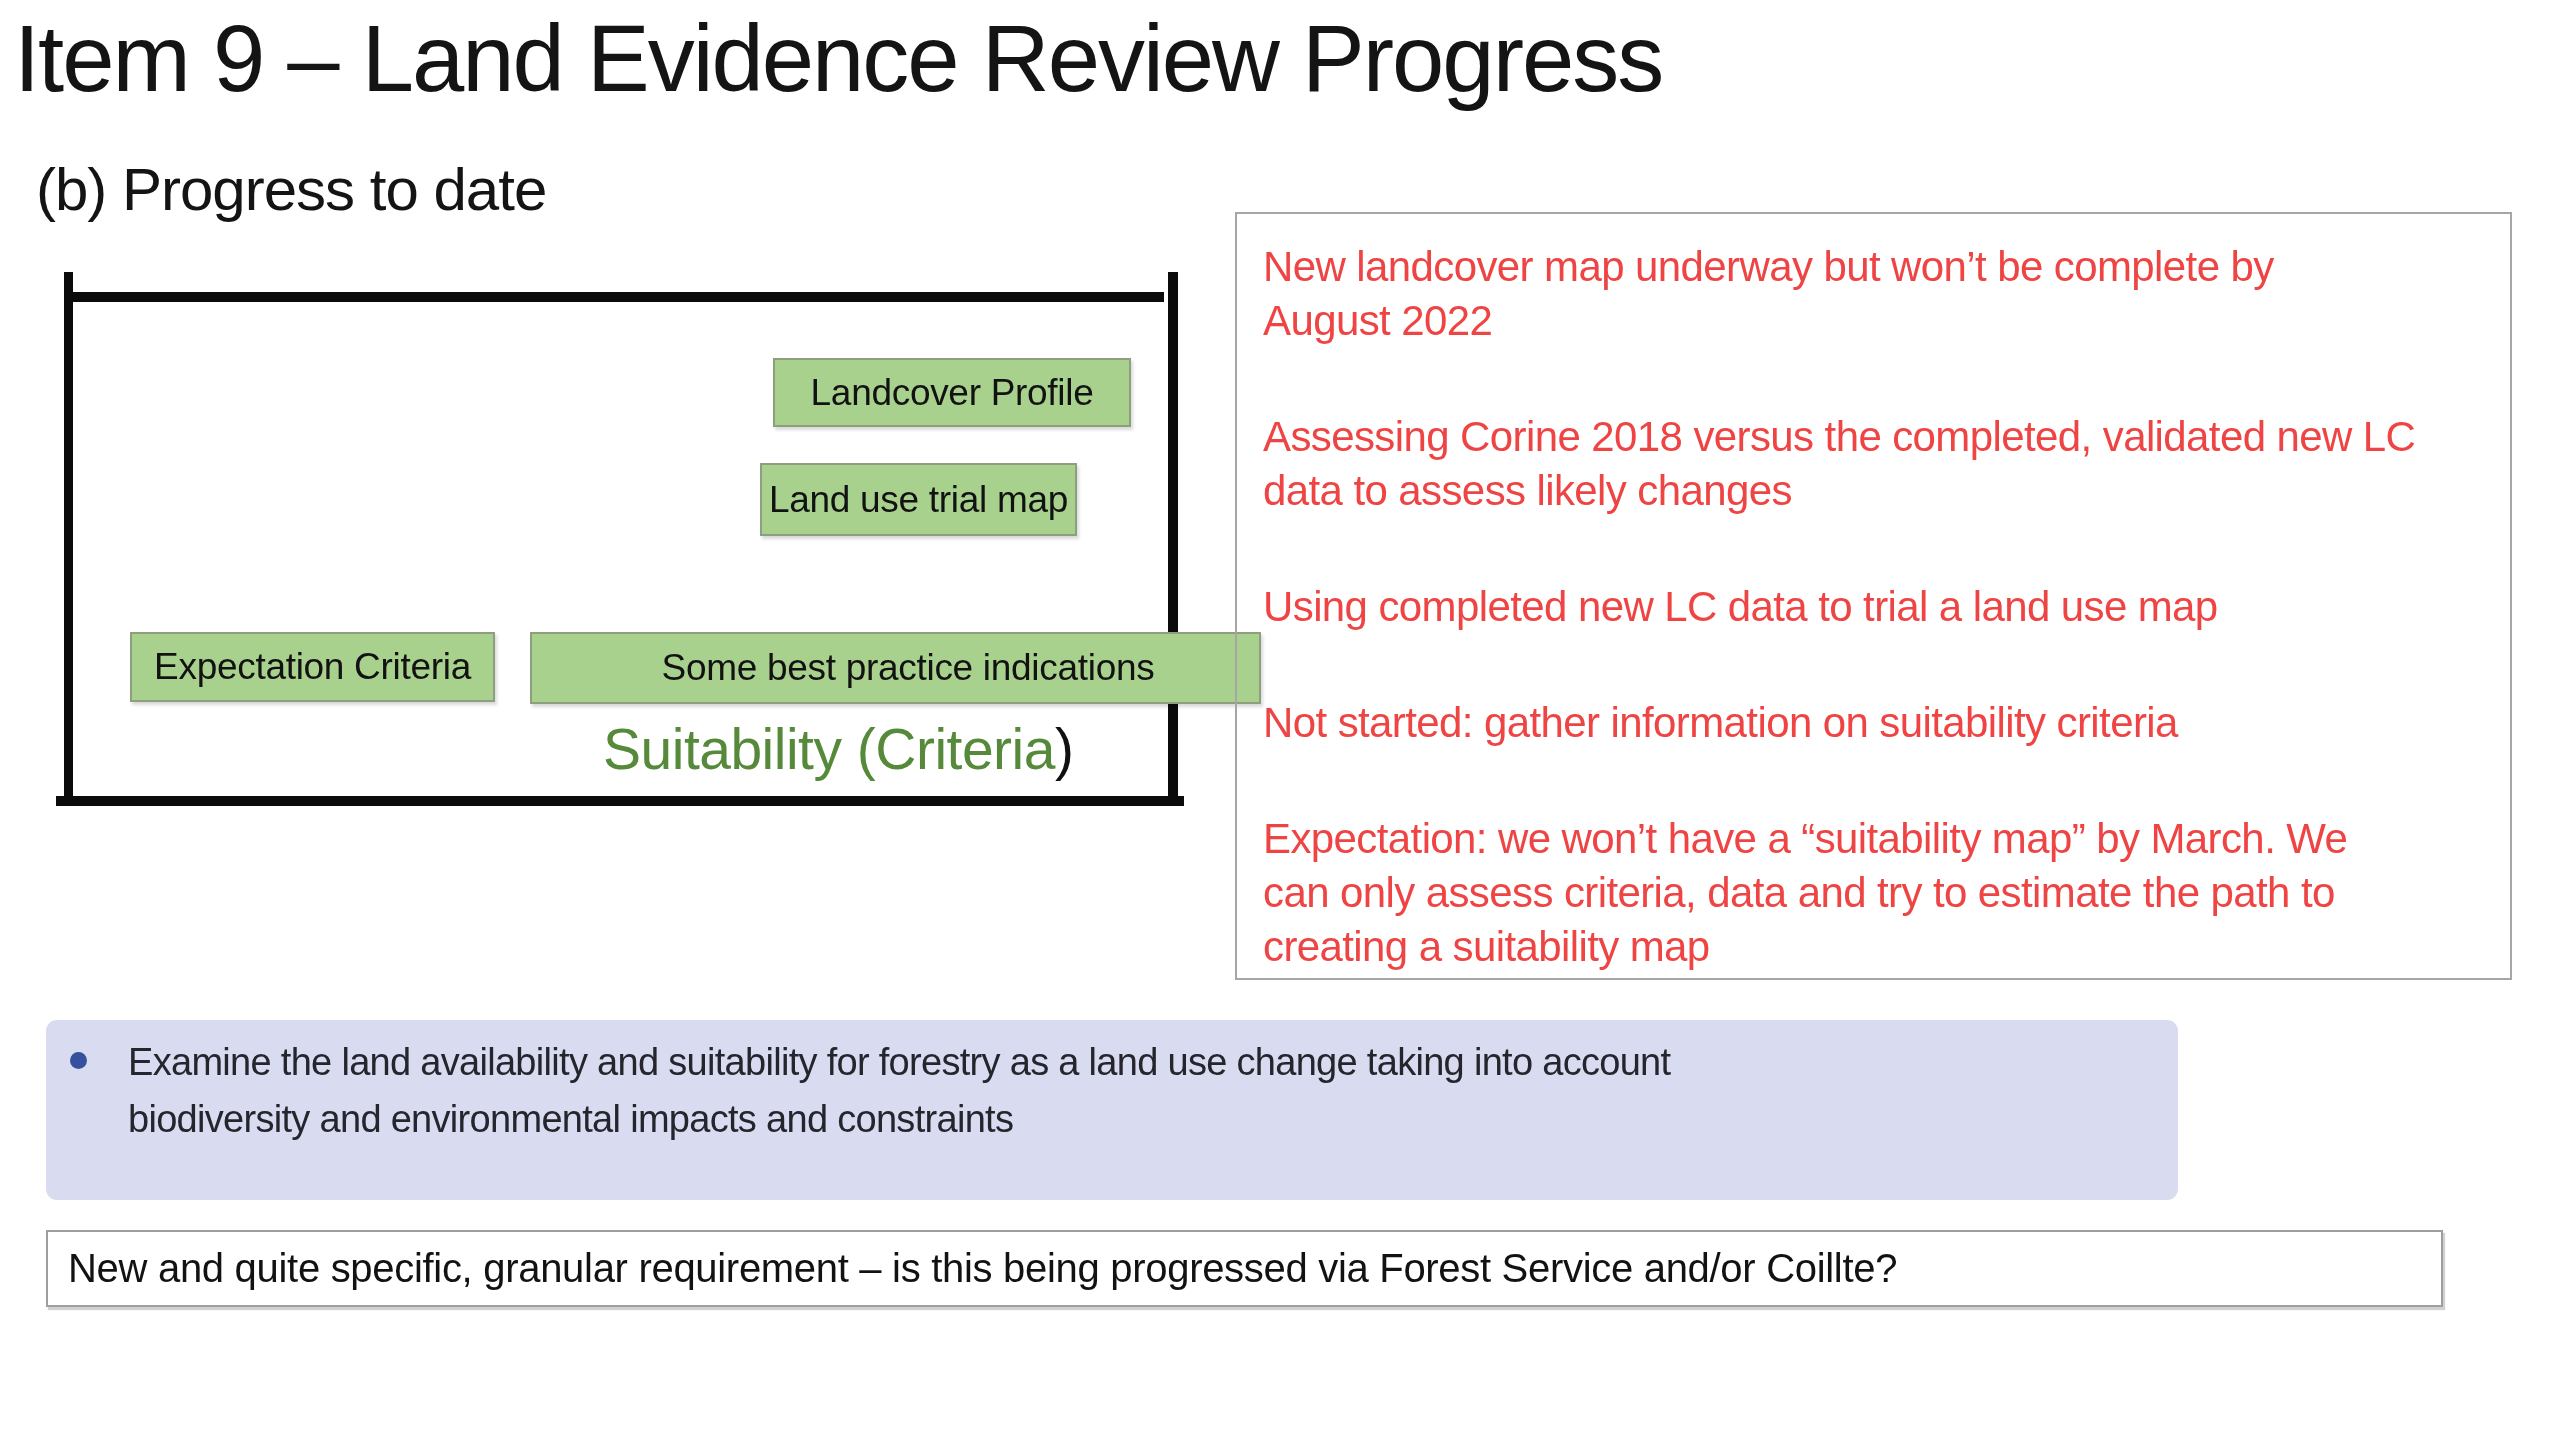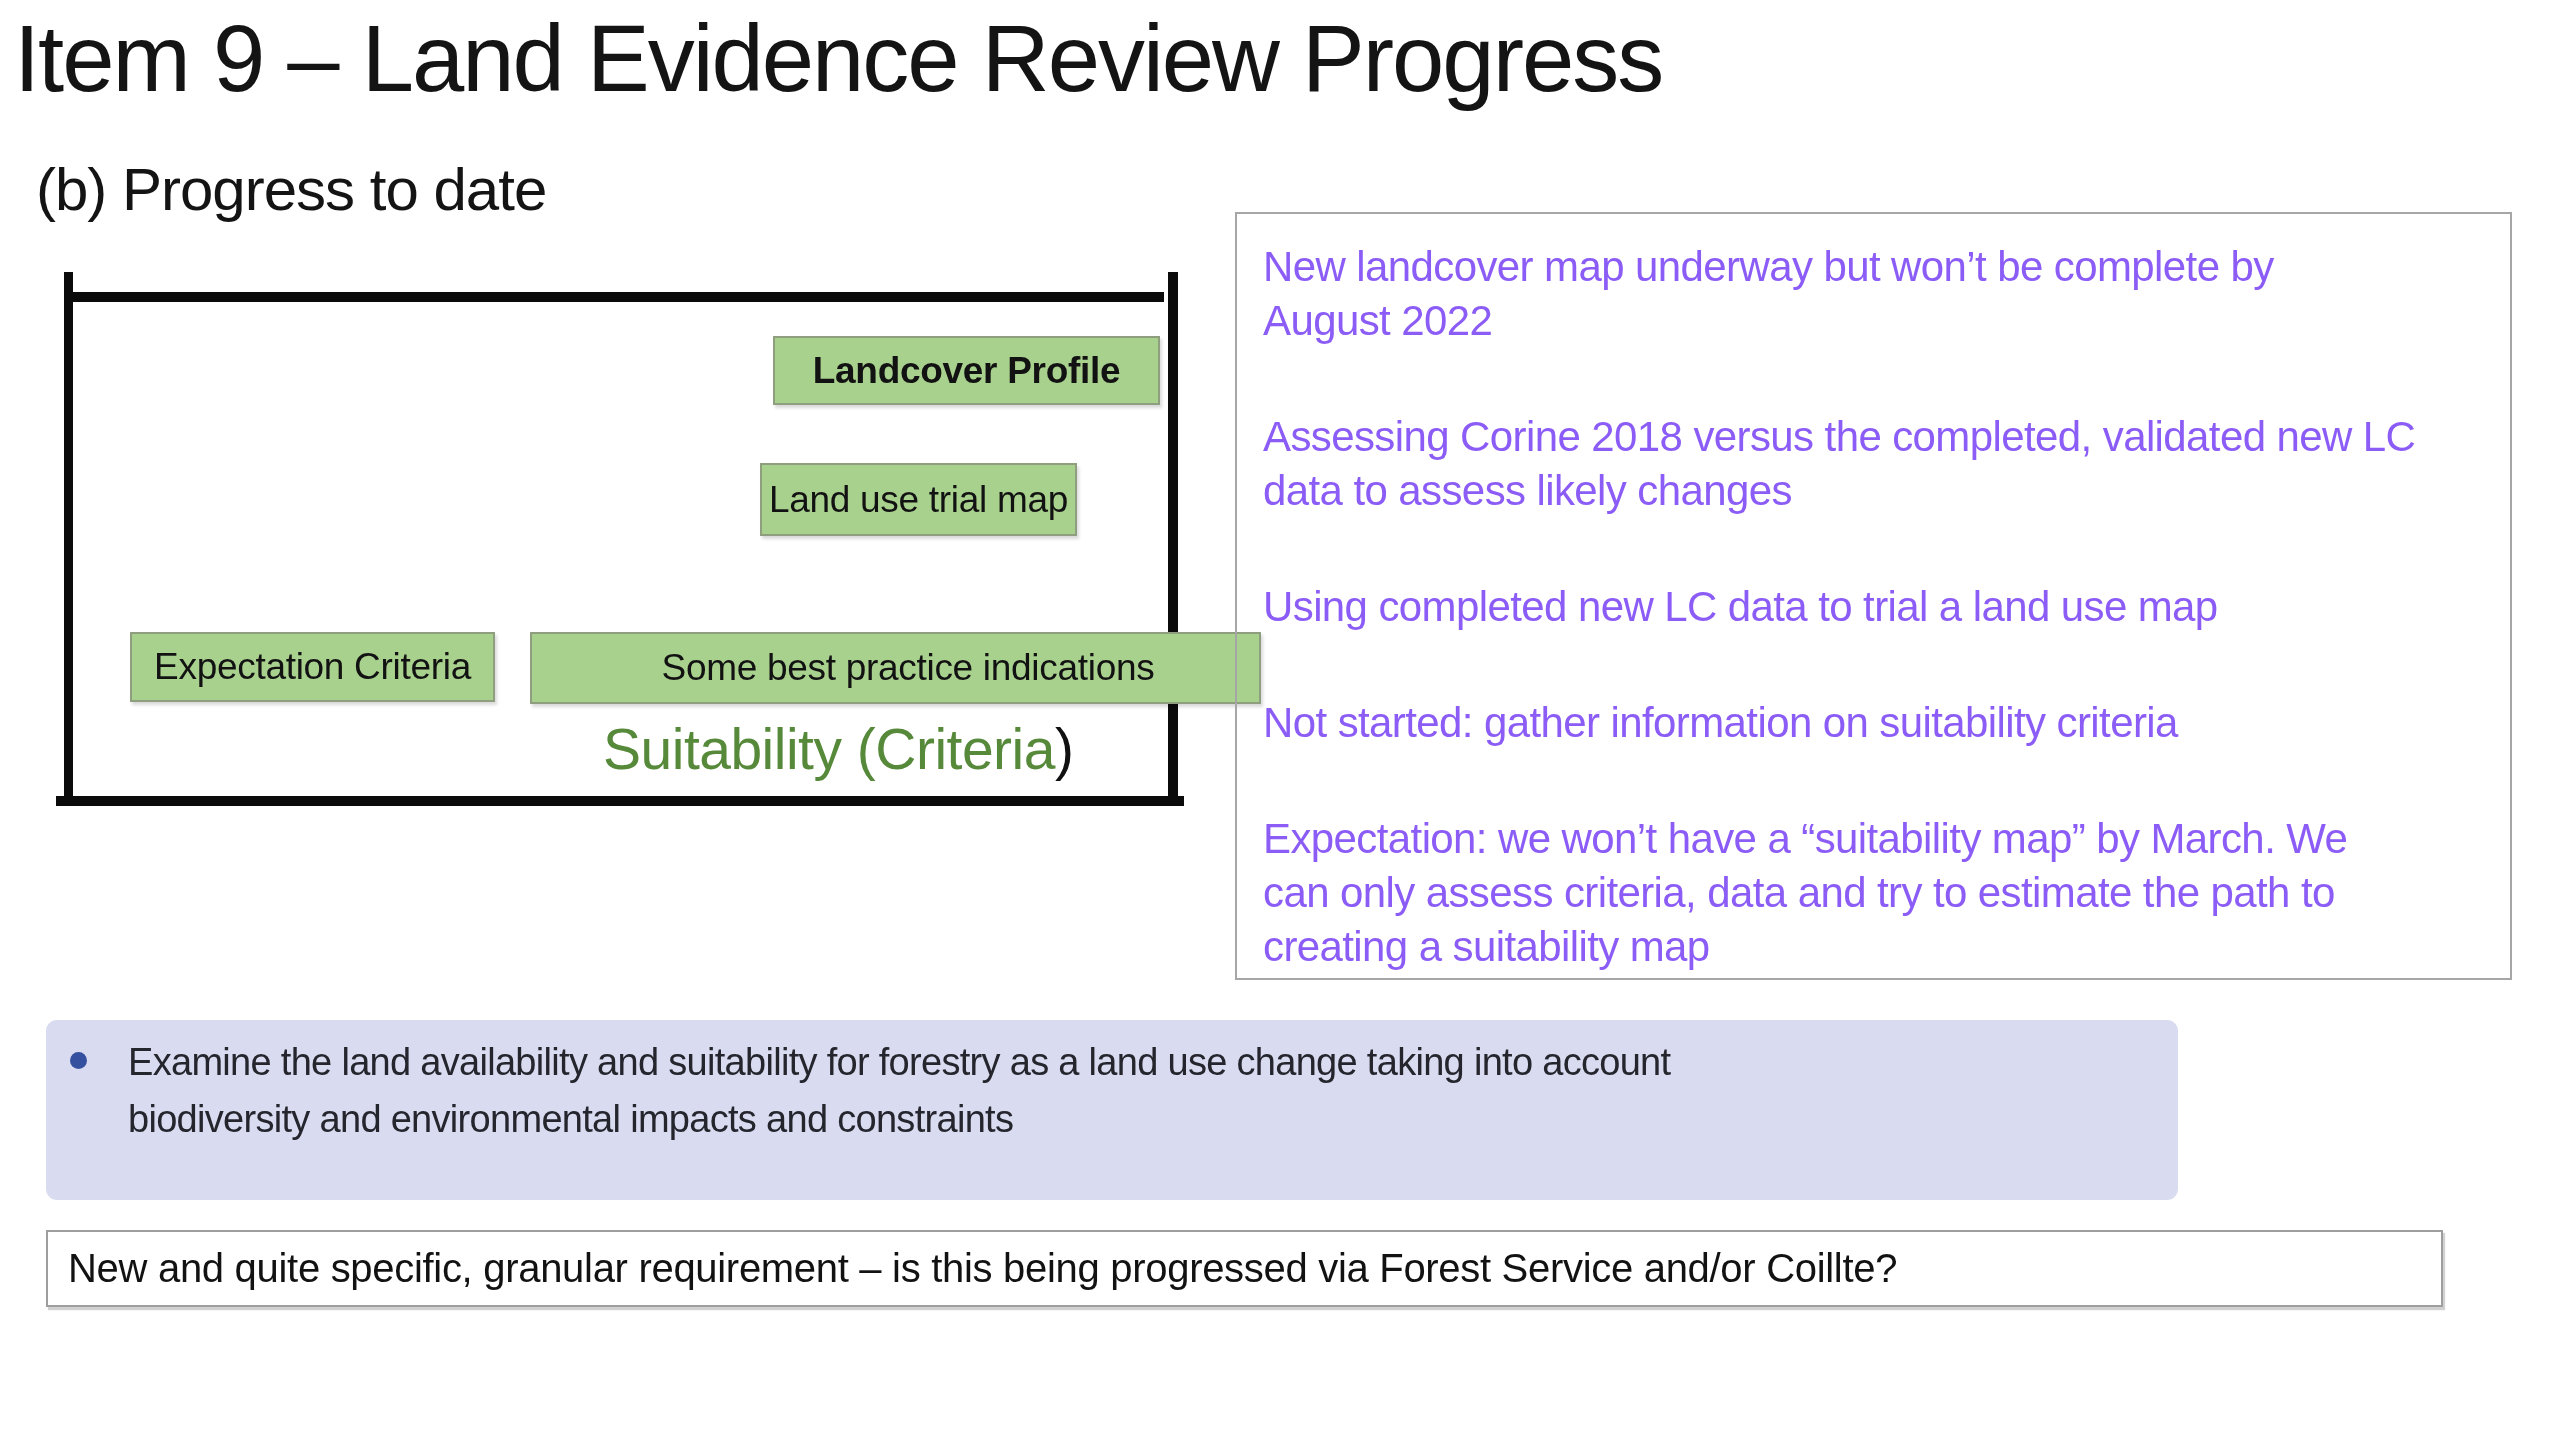--- a/index.html
+++ b/index.html
@@ -31,38 +31,38 @@
   .frame-bottom{left:56px;  top:796px; width:1128px; height:10px;}
 
   
   .gbox{
     background:#A9D18E; border:2px solid #8E9E7E;
     box-shadow:2px 3px 3px rgba(0,0,0,0.15);
     display:flex; align-items:center; justify-content:center;
     font-size:37px; letter-spacing:-0.3px; color:#121212;
     box-sizing:border-box; white-space:nowrap;
   }
-  #box-landcover   {left:773px; top:336px; width:387px; height:69px;font-weight:bold;}
+  #box-landcover   {left:773px; top:358px; width:358px; height:69px;}
   #box-landuse     {left:760px; top:463px; width:317px; height:73px;}
   #box-suitability {left:130px; top:632px; width:365px; height:70px;}
   #box-bestpractice{left:530px; top:632px; width:731px; height:72px;padding-left:25px;}
 
   
   .diagram-caption{
     left:603px; top:714px; font-size:57px; line-height:70px;
     letter-spacing:-0.5px; color:#568A3A; white-space:nowrap; font-weight:400;
   }
   .diagram-caption .paren{color:#111111;}
 
   
   .notes-panel{
     left:1235px; top:212px; width:1277px; height:768px;
     border:2px solid #A6A6A6; box-sizing:border-box;
     padding:26px 25px 0 26px;
-    font-size:42px; line-height:54px; letter-spacing:-0.6px; color:#8b5cf6;
+    font-size:42px; line-height:54px; letter-spacing:-0.6px; color:#ef4444;
   }
   .notes-line{white-space:nowrap;}
   .para-start{margin-top:62px;}
 
   
   .highlight-box{
     left:46px; top:1020px; width:2132px; height:180px;
     background:#D9DCF0;
     border-radius:11px;
   }

